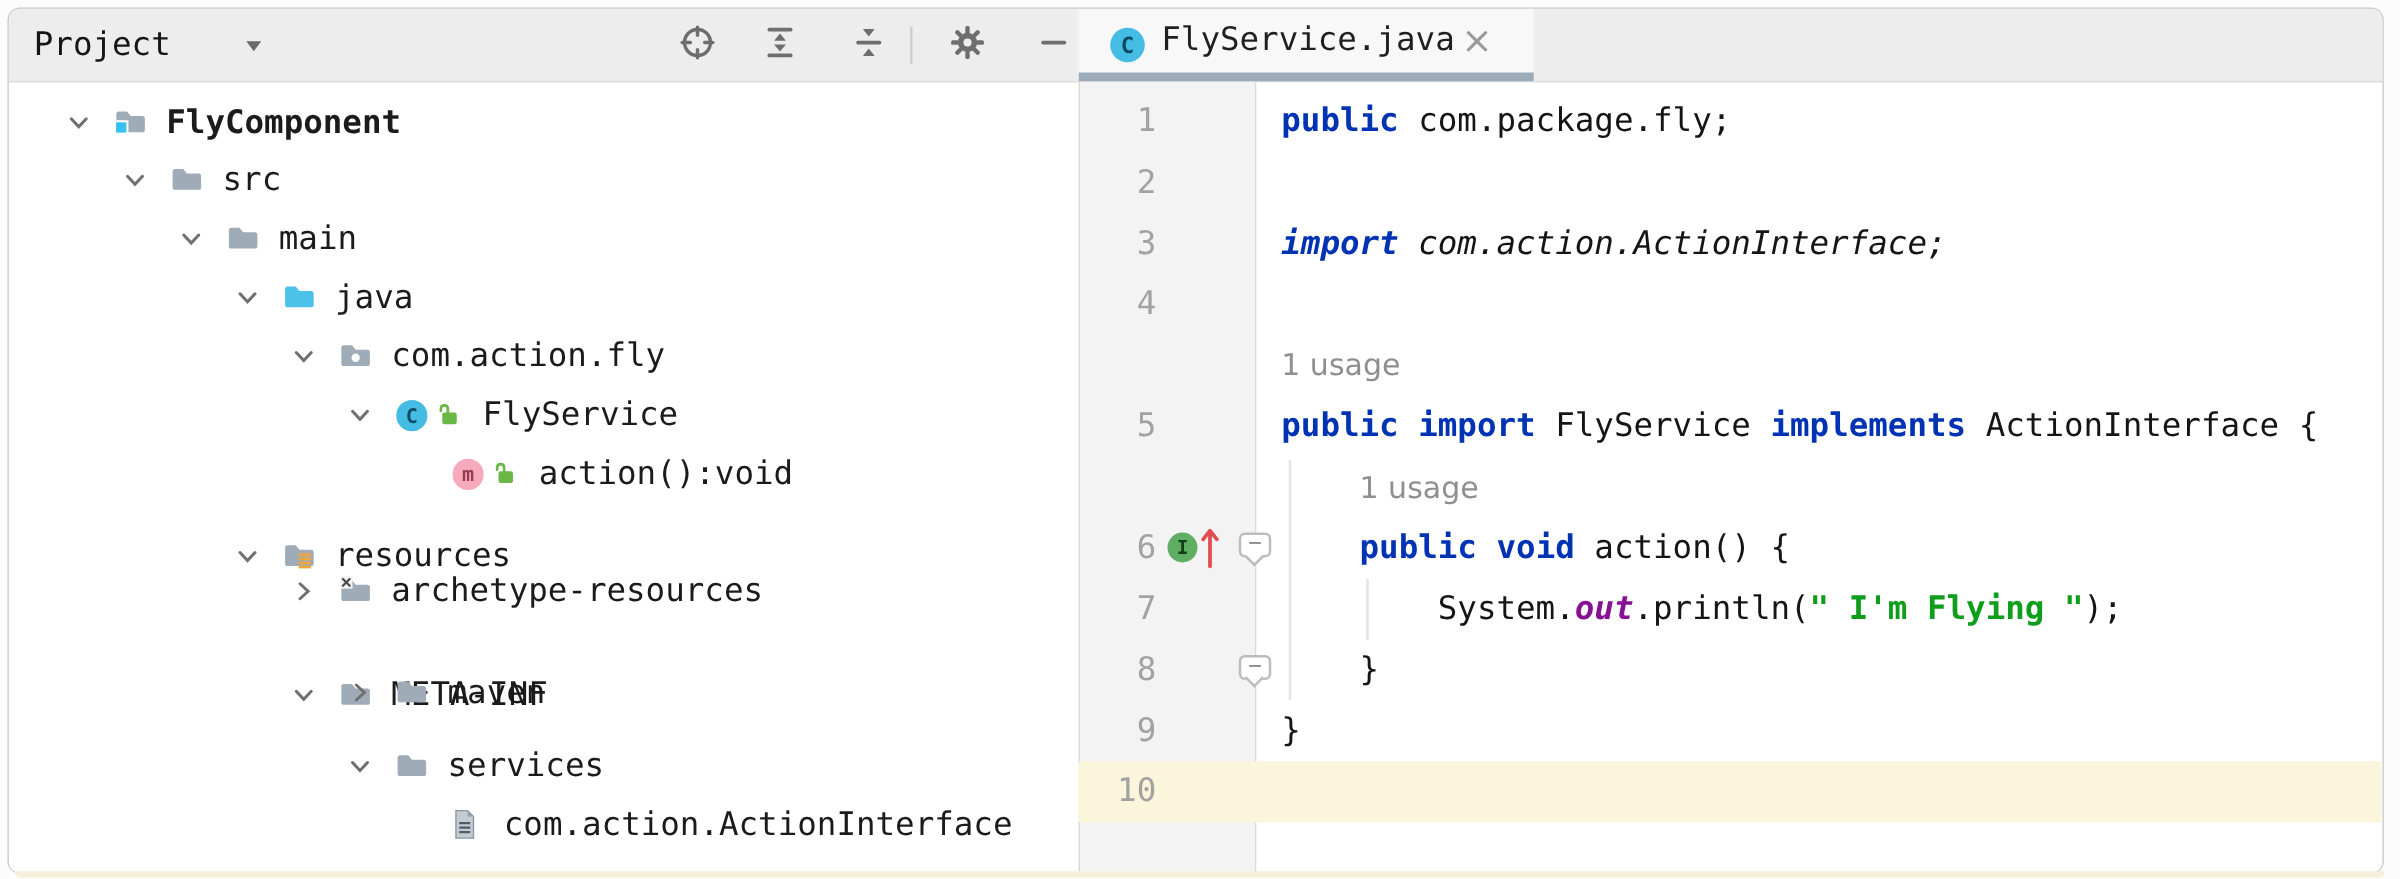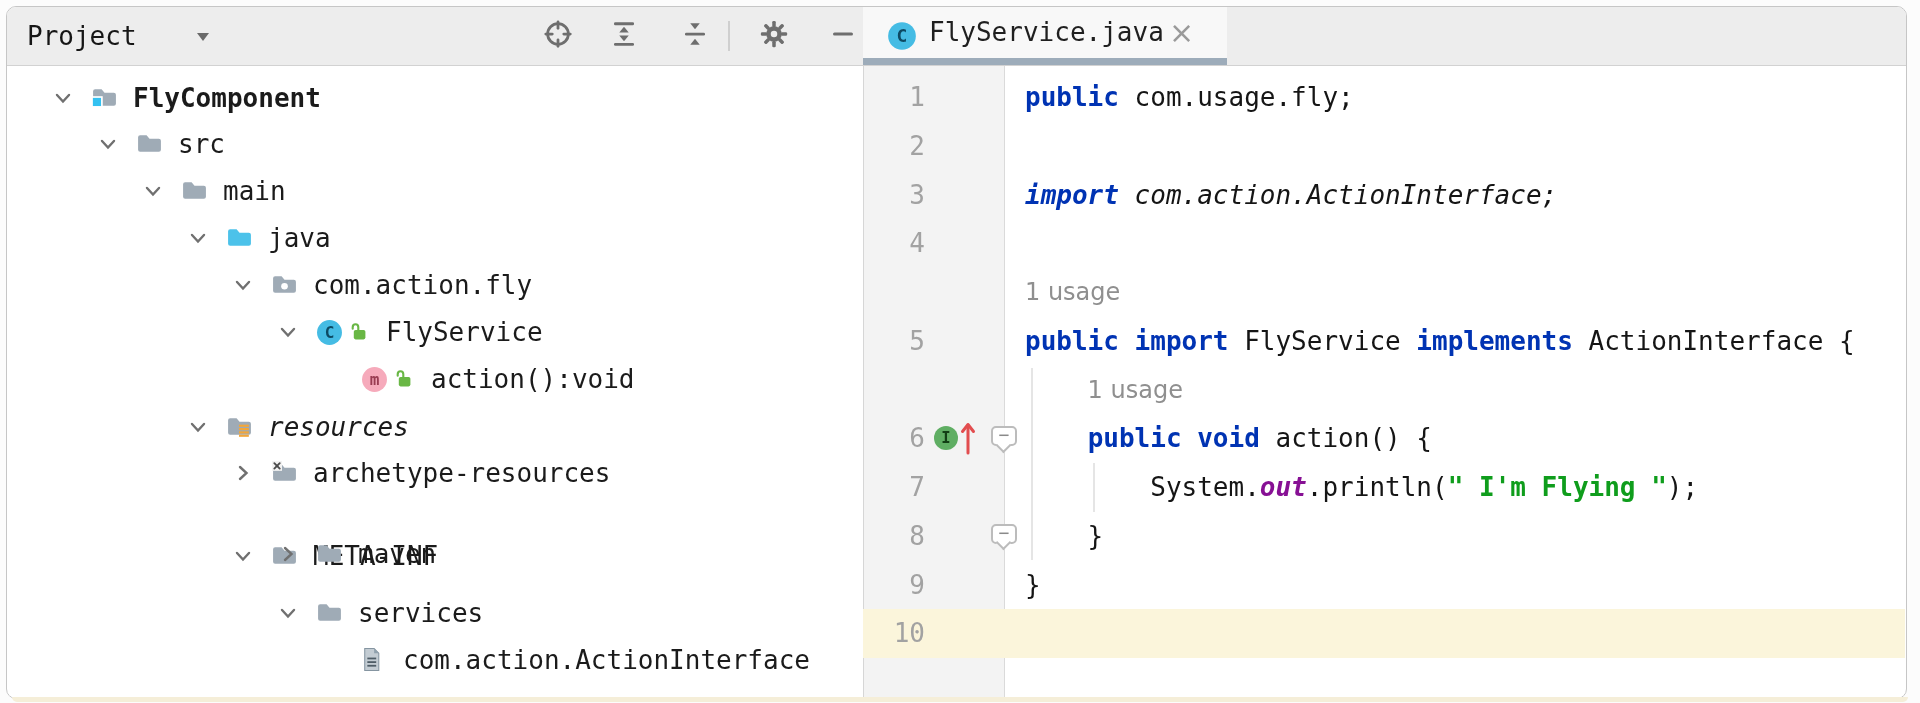--- a/index.html
+++ b/index.html
@@ -199,21 +199,21 @@
         <span class="ticon" style="left:353px"><svg width="27" height="27" viewBox="0 0 26 26">
             <circle cx="13" cy="13" r="12" fill="#f6aabb"></circle>
             <text x="13" y="18.3" text-anchor="middle" font-size="15.5" font-weight="bold" font-family="DejaVu Sans Mono,monospace" fill="#993c52">m</text>
           </svg></span>
         <span class="tbadge" style="left:387px"><svg width="17" height="19" viewBox="0 0 17 19">
             <path d="M8.3 8.5 V5.3 Q8.3 2.3 5.5 2.3 Q2.7 2.3 2.7 5.3 V6.8" stroke="#69b745" stroke-width="2.1" fill="none" stroke-linecap="round"></path>
             <rect x="3.8" y="8" width="11.6" height="9.4" rx="1.8" fill="#69b745"></rect>
           </svg></span>
         <span class="tlabel" style="left:423px">action():void</span>
       </div>
-      <div class="trow" style="top: 338px; font-style: italic;">
+      <div class="trow" style="top: 356px;">
         <span class="chev" style="left:178px"><svg width="24" height="24" viewBox="0 0 24 24" fill="none" stroke="#707070" stroke-width="2.4" stroke-linecap="round">
             <polyline points="6,9 12,15.5 18,9"></polyline>
           </svg></span>
         <span class="ticon" style="left:218px"><svg width="27" height="23" viewBox="0 0 26 22">
             <path d="M2 6 Q2 4 4 4 L10.2 4 L13 7.4 L22 7.4 Q24 7.4 24 9.4 L24 18 Q24 20 22 20 L4 20 Q2 20 2 18 Z" fill="#9fabb6"></path>
             <g fill="#f2a63a">
               <rect x="12.5" y="10.2" width="9.5" height="2.1"></rect>
               <rect x="12.5" y="13.4" width="9.5" height="2.1"></rect>
               <rect x="12.5" y="16.6" width="9.5" height="2.1"></rect>
               <rect x="12.5" y="19.8" width="9.5" height="2.1"></rect>
@@ -275,21 +275,21 @@
         <span class="tlabel" style="left:395px">com.action.ActionInterface</span>
       </div>
     </div>
 
   <div id="editor-area">
     <div id="gutter-bg"></div>
     <div class="guide" style="left:168px;top:302px;height:192px;"></div>
     <div class="guide" style="left:230px;top:397px;height:49px;"></div>
     <div id="editor-rows">
         <div class="lnum" style="top: 7px;">1</div>
-        <div class="crow" style="top: 7px;"><span class="k">public</span><span class="p"> com.usage.fly;</span></div>
+        <div class="crow" style="top: 7px;"><span class="k">public</span><span class="p"> com.package.fly;</span></div>
         <div class="lnum" style="top: 55.77px;">2</div>
         <div class="crow" style="top: 55.77px;"></div>
         <div class="lnum" style="top: 104.54px;">3</div>
         <div class="crow" style="top: 104.54px; font-style: italic;"><span class="k">import</span><span class="p"> com.action.ActionInterface;</span></div>
         <div class="lnum" style="top: 153.31px;">4</div>
         <div class="crow" style="top: 153.31px;"></div>
         <div class="hint" style="top: 202.08px; left: 162px;">1 usage</div>
         <div class="lnum" style="top: 250.85px;">5</div>
         <div class="crow" style="top: 250.85px;"><span class="k">public</span><span class="p"> </span><span class="k">import</span><span class="p"> FlyService </span><span class="k">implements</span><span class="p"> ActionInterface {</span></div>
         <div class="hint" style="top: 299.62px; left: 224.6px;">1 usage</div>

